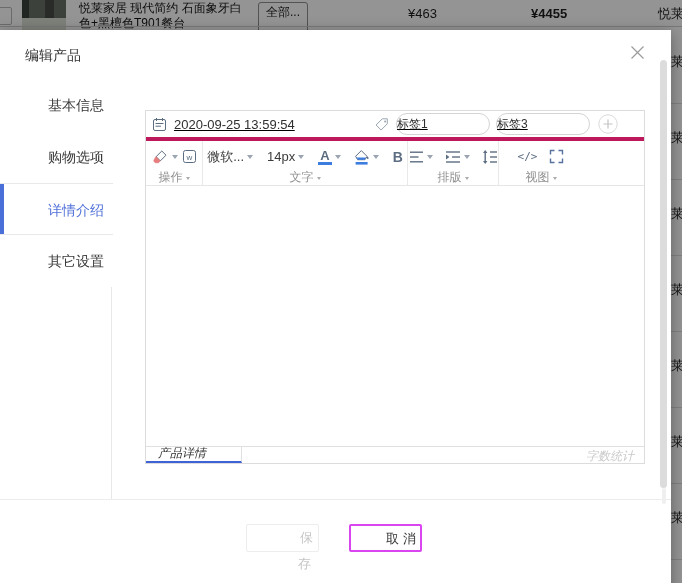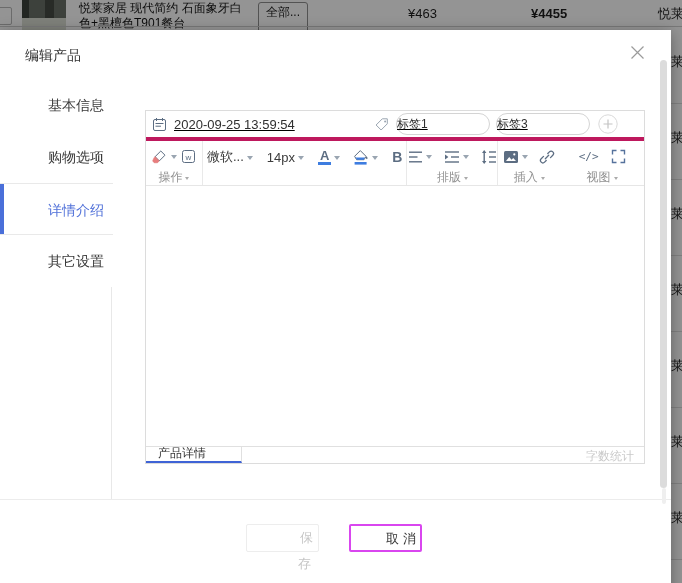--- a/index.html
+++ b/index.html
@@ -53,21 +53,21 @@
   .g-op{width:57px;}.g-text{width:205px;}.g-layout{width:91px;}.g-ins{width:62px;}.g-view{width:84px;}
   .crt{display:inline-block;width:0;height:0;border:3px solid transparent;border-top:4px solid #9aa5b1;transform:translateY(2px);}
   .gcrt{display:inline-block;width:0;height:0;border:2.5px solid transparent;border-top:3.5px solid #ababab;margin-left:3px;transform:translateY(2px);}
   .tval{font-size:13px;color:#3c3c3c;cursor:pointer;}
   .tbtn{display:flex;align-items:center;cursor:pointer;}
   .colA{font-size:13px;font-weight:bold;color:#5c6d82;border-bottom:3px solid #3e7de0;padding:0 2px 0 2px;line-height:13px;cursor:pointer;}
   .boldB{font-size:14px;font-weight:bold;color:#5c6d82;cursor:pointer;}
   .codeg{font-size:11px;font-family:"DejaVu Sans Mono","Liberation Mono",monospace;color:#5c6d82;cursor:pointer;}
   .ed-content{height:262px;background:#fff;}
   
-  .ed-tabs{position:absolute;left:0;right:0;bottom:0;height:16px;border-top:1px solid #e0e0e0;background:#fff;}
+  .ed-tabs{position:absolute;left:0;right:0;bottom:0;height:16px;border-top:1px solid #e0e0e0;background:#fff;font-style:italic;}
   .dtab{position:absolute;left:0;top:0;width:96px;height:16px;box-sizing:border-box;border-right:1px solid #e0e0e0;
     border-bottom:2px solid #3f63d6;font-size:12px;line-height:13px;color:#333;padding-left:12px;cursor:pointer;background:#fff;}
   .wcount{position:absolute;right:10px;top:1px;font-size:12px;color:#c9c9c9;cursor:pointer;}
   
   .f-divider{position:absolute;left:0;right:0;top:469px;height:1px;background:#ececec;}
   .btn{position:absolute;top:494px;width:73px;height:28px;box-sizing:border-box;font-size:13px;text-align:center;
     line-height:26px;border-radius:2px;background:#fff;letter-spacing:4px;text-indent:4px;cursor:pointer;}
   .btn-save{left:246px;border:1px solid #ededed;color:#c6c6c6;padding-left:48px;}
   .btn-cancel{left:349px;border:2px solid #d946ef;color:#333;text-align:right;}
   
@@ -197,20 +197,24 @@
                   <path d="M8.3 1.6 14 7.3l-2 3.4H4.6l-2-3.4Z" fill="none" stroke="#5c6d82"></path>
                   <path d="M3.6 8.4h9.4l-1.3 2.3H4.9Z" fill="#3e7de0"></path>
                   <path d="M14.4 7.4l1.4 1.6-1 1.2-1.5-1.4Z" fill="#5c6d82"></path>
                   <rect x="2.6" y="13" width="12" height="2.6" fill="#3e7de0"></rect>
                 </svg>
             </span>
             <span class="crt"></span>
             <span style="width:8px"></span>
             <span class="boldB">B</span>
           </div>
+          <div class="glabel">
+              <span>文字</span>
+              <span class="gcrt"></span>
+            </div>
         </div>
 
         <div class="tgroup bdr g-layout">
           <div class="ticons" style="gap:3px">
             <span class="tbtn">
               <svg width="15" height="14" viewBox="0 0 15 14" stroke="#5c6d82" stroke-width="1.4">
                   <line x1="1" y1="2.2" x2="14" y2="2.2"></line>
                   <line x1="1" y1="7" x2="9.5" y2="7"></line>
                   <line x1="1" y1="11.8" x2="14" y2="11.8"></line>
                 </svg>
@@ -241,44 +245,20 @@
                   <path d="M3.2 14 1 11h4.4Z" fill="#5c6d82"></path>
                 </svg>
             </span>
           </div>
           <div class="glabel">
               <span>排版</span>
               <span class="gcrt"></span>
             </div>
         </div>
 
-        <div class="tgroup g-ins">
-          <div class="ticons" style="gap:3px">
-            <span class="tbtn">
-              <svg width="16" height="14" viewBox="0 0 16 14">
-                  <rect x="1" y="1" width="14" height="12" rx="1.5" fill="#5c6d82"></rect>
-                  <path d="M3 11l3.2-4 2.4 2.7 1.6-1.7L13 11Z" fill="#fff"></path>
-                  <circle cx="11.3" cy="4.4" r="1.1" fill="#fff"></circle>
-                </svg>
-            </span>
-            <span class="crt"></span>
-            <span style="width:5px"></span>
-            <span class="tbtn">
-              <svg width="16" height="16" viewBox="0 0 16 16" fill="none" stroke="#5c6d82" stroke-width="1.3" stroke-linecap="round">
-                  <path d="M6.3 9.7l3.4-3.4"></path>
-                  <path d="M7.2 11.5l-1.6 1.6a2.4 2.4 0 0 1-3.4-3.4l2.3-2.3"></path>
-                  <path d="M8.8 4.5l1.6-1.6a2.4 2.4 0 0 1 3.4 3.4l-2.3 2.3"></path>
-                </svg>
-            </span>
-          </div>
-          <div class="glabel">
-              <span>插入</span>
-              <span class="gcrt"></span>
-            </div>
-        </div>
 
         <div class="tgroup g-view">
           <div class="ticons" style="gap:12px">
             <span class="codeg">&lt;/&gt;</span>
             <span class="tbtn">
               <svg width="15" height="15" viewBox="0 0 15 15" fill="none" stroke="#56729c" stroke-width="1.4">
                   <path d="M5.5 1.5h-4v4"></path>
                   <path d="M9.5 1.5h4v4"></path>
                   <path d="M13.5 9.5v4h-4"></path>
                   <path d="M1.5 9.5v4h4"></path>

